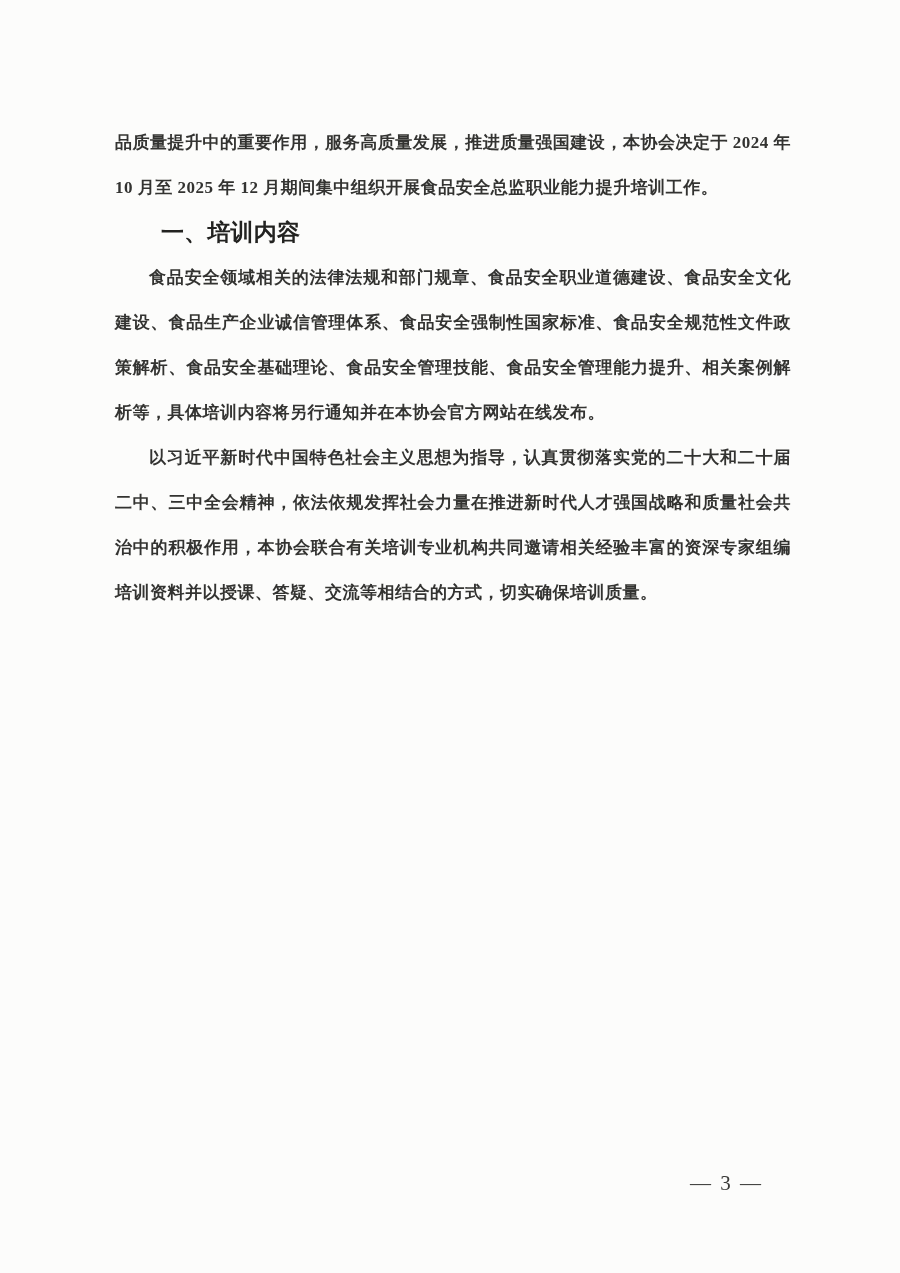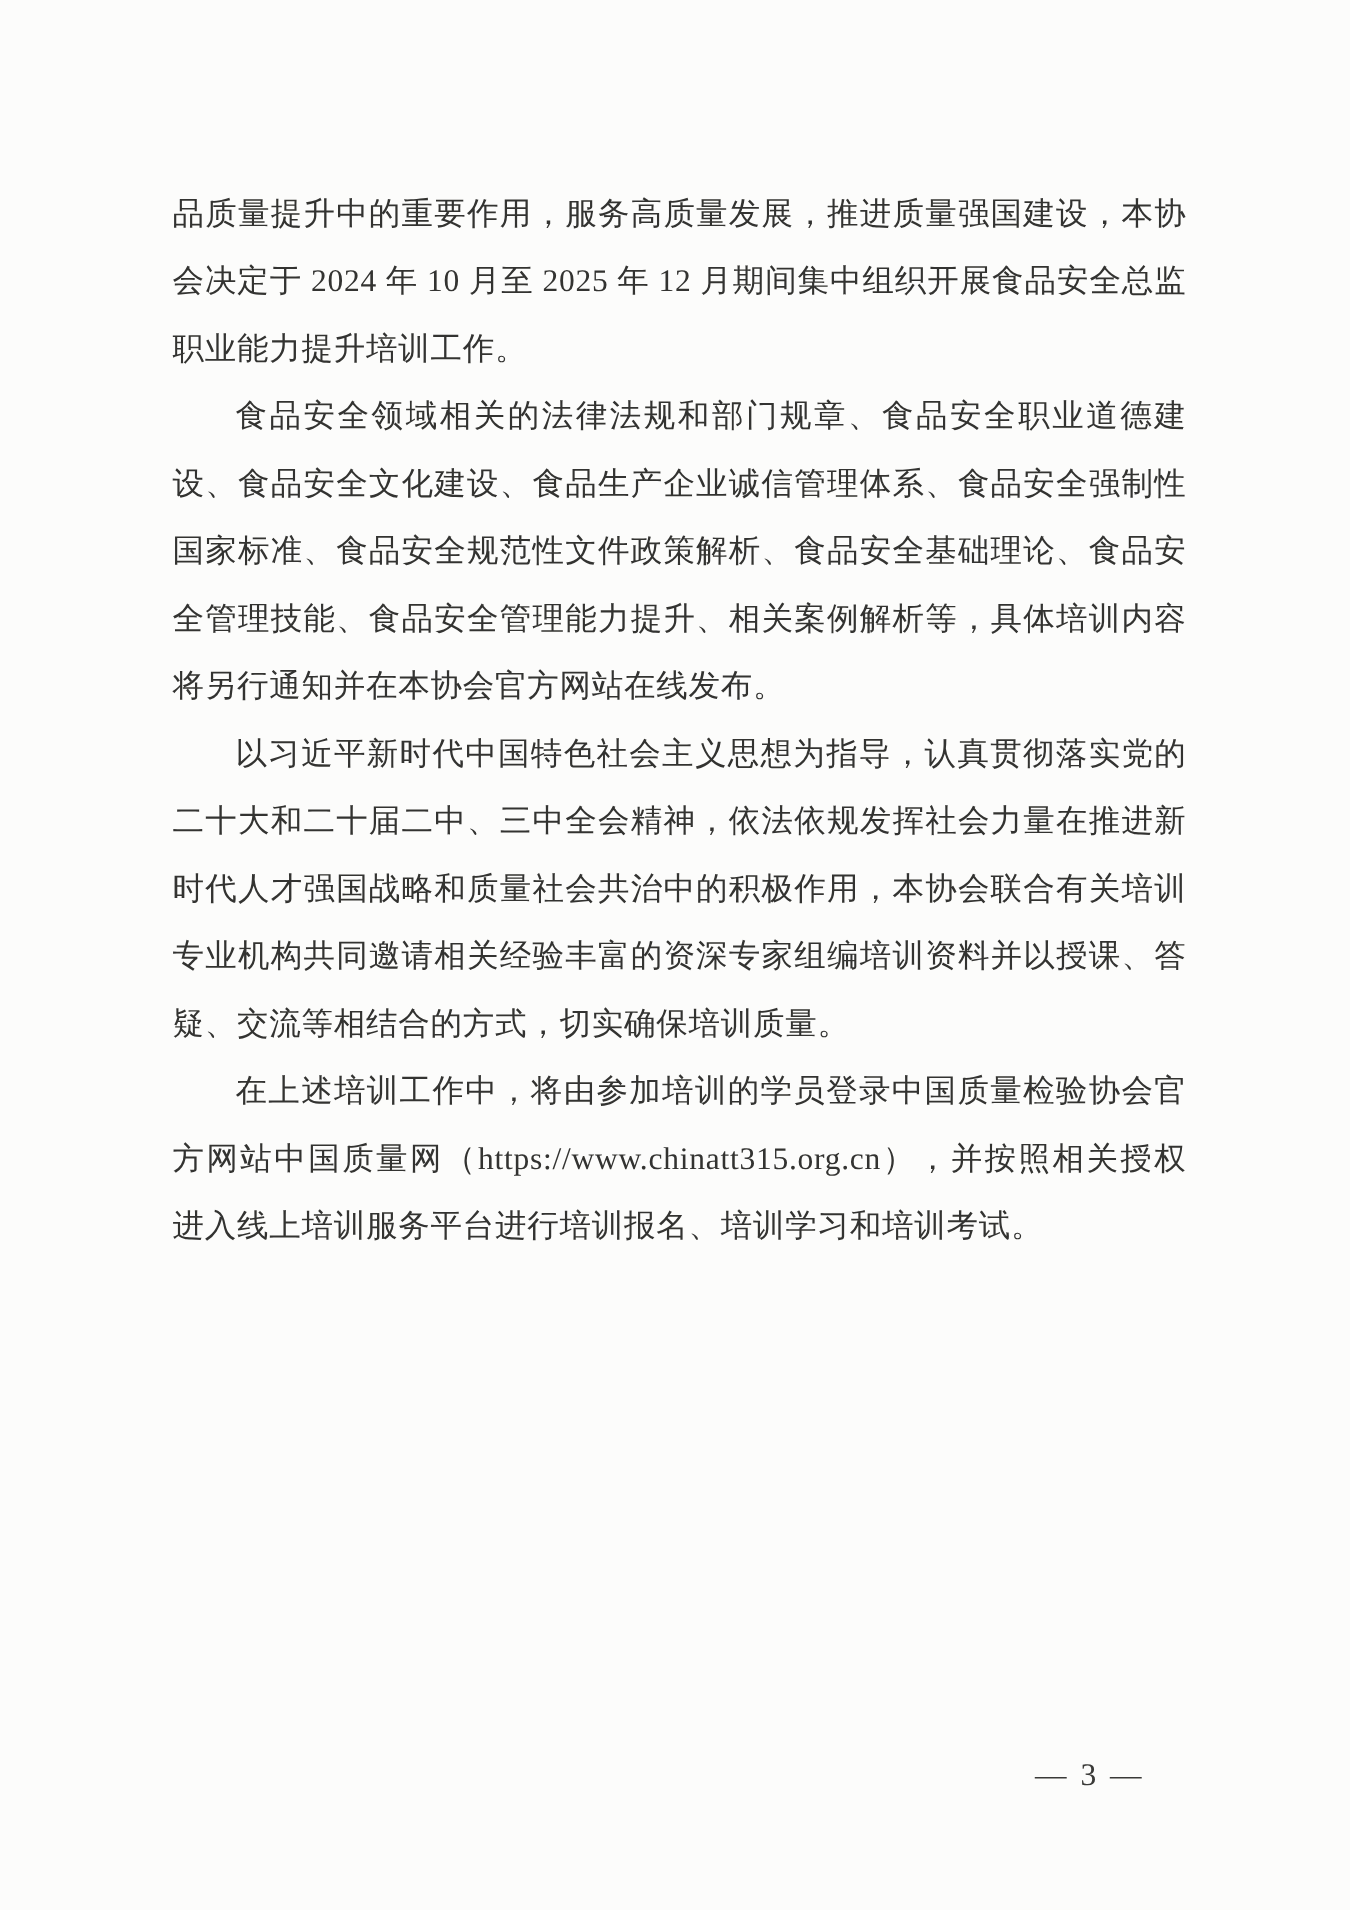--- a/index.html
+++ b/index.html
@@ -16,26 +16,27 @@
     font-family: "Liberation Serif", serif;
   }
   .content {
     position: absolute;
     left: 115px;
     top: 120px;
     width: 676px;
   }
   .content p {
     margin: 0;
-    font-size: 21px;
+    font-size: 17px;
     line-height: 45px;
     letter-spacing: 0.5px;
     color: #333331;
     text-align: justify;
     text-justify: inter-character;
+    font-weight: bold;
   }
   .content p.indent {
     text-indent: 2em;
   }
   .content p.heading {
     font-family: "Liberation Sans", sans-serif;
     font-weight: bold;
     color: #222220;
     text-align: left;
     font-size: 23px;
@@ -55,18 +56,18 @@
     color: #3a3a38;
     font-family: "Liberation Serif", serif;
   }
 </style>
 </head>
 <body>
 
 <div class="page">
   <div class="content" id="document-content">
       <p class="body-par">品质量提升中的重要作用，服务高质量发展，推进质量强国建设，本协会决定于 2024 年 10 月至 2025 年 12 月期间集中组织开展食品安全总监职业能力提升培训工作。</p>
+      <p class="heading indent">一、培训内容</p>
       <p class="body-par indent">食品安全领域相关的法律法规和部门规章、食品安全职业道德建设、食品安全文化建设、食品生产企业诚信管理体系、食品安全强制性国家标准、食品安全规范性文件政策解析、食品安全基础理论、食品安全管理技能、食品安全管理能力提升、相关案例解析等，具体培训内容将另行通知并在本协会官方网站在线发布。</p>
       <p class="body-par indent">以习近平新时代中国特色社会主义思想为指导，认真贯彻落实党的二十大和二十届二中、三中全会精神，依法依规发挥社会力量在推进新时代人才强国战略和质量社会共治中的积极作用，本协会联合有关培训专业机构共同邀请相关经验丰富的资深专家组编培训资料并以授课、答疑、交流等相结合的方式，切实确保培训质量。</p>
-      <p class="body-par indent">在上述培训工作中，将由参加培训的学员登录中国质量检验协会官方网站中国质量网（https://www.chinatt315.org.cn），并按照相关授权进入线上培训服务平台进行培训报名、培训学习和培训考试。</p>
     </div>
   <div class="page-number">— 3 —</div>
 </div>
 
 </body></html>

